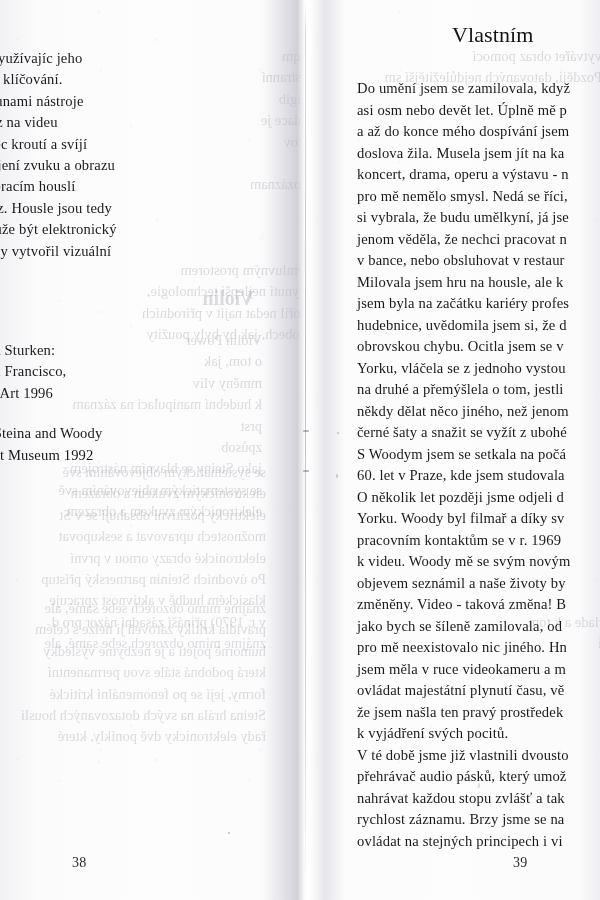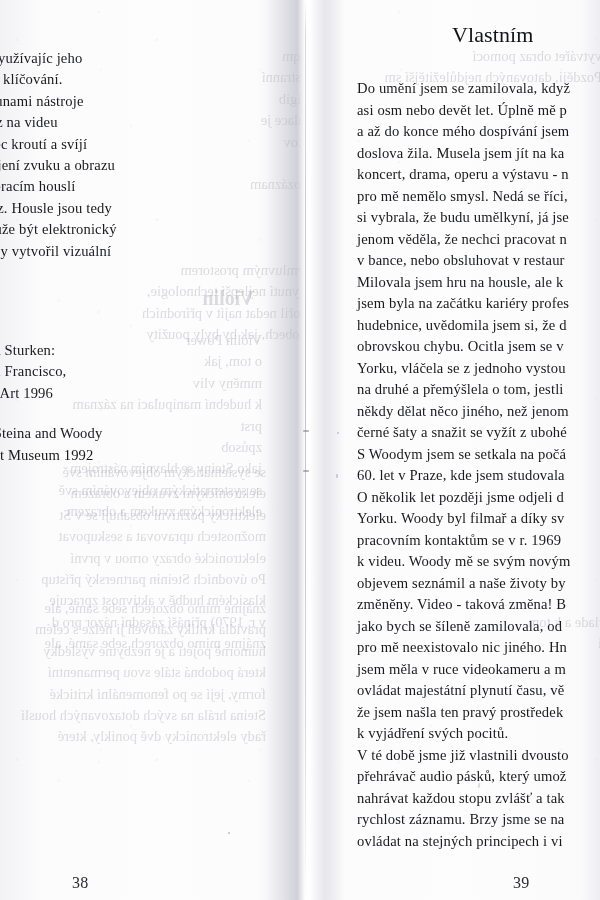--- a/index.html
+++ b/index.html
@@ -148,24 +148,23 @@
   #right-body {
     left: 357px;
     top: 78px;
     width: 300px;
   }
   #right-body .line { line-height: 21.5px; }
 
   
   .folio {
     position: absolute;
-    font-size: 16px;
+    font-size: 14px;
     color: #2a2b2f;
     letter-spacing: .02em;
-    margin-top: 19px;
   }
   #folio-left  { left: 72px;  top: 855px; }
   #folio-right { left: 513px; top: 855px; text-align: center; }
 
   
   .bleed {
     position: absolute;
     pointer-events: none;
     color: #8e8e9c;
     opacity: .30;

